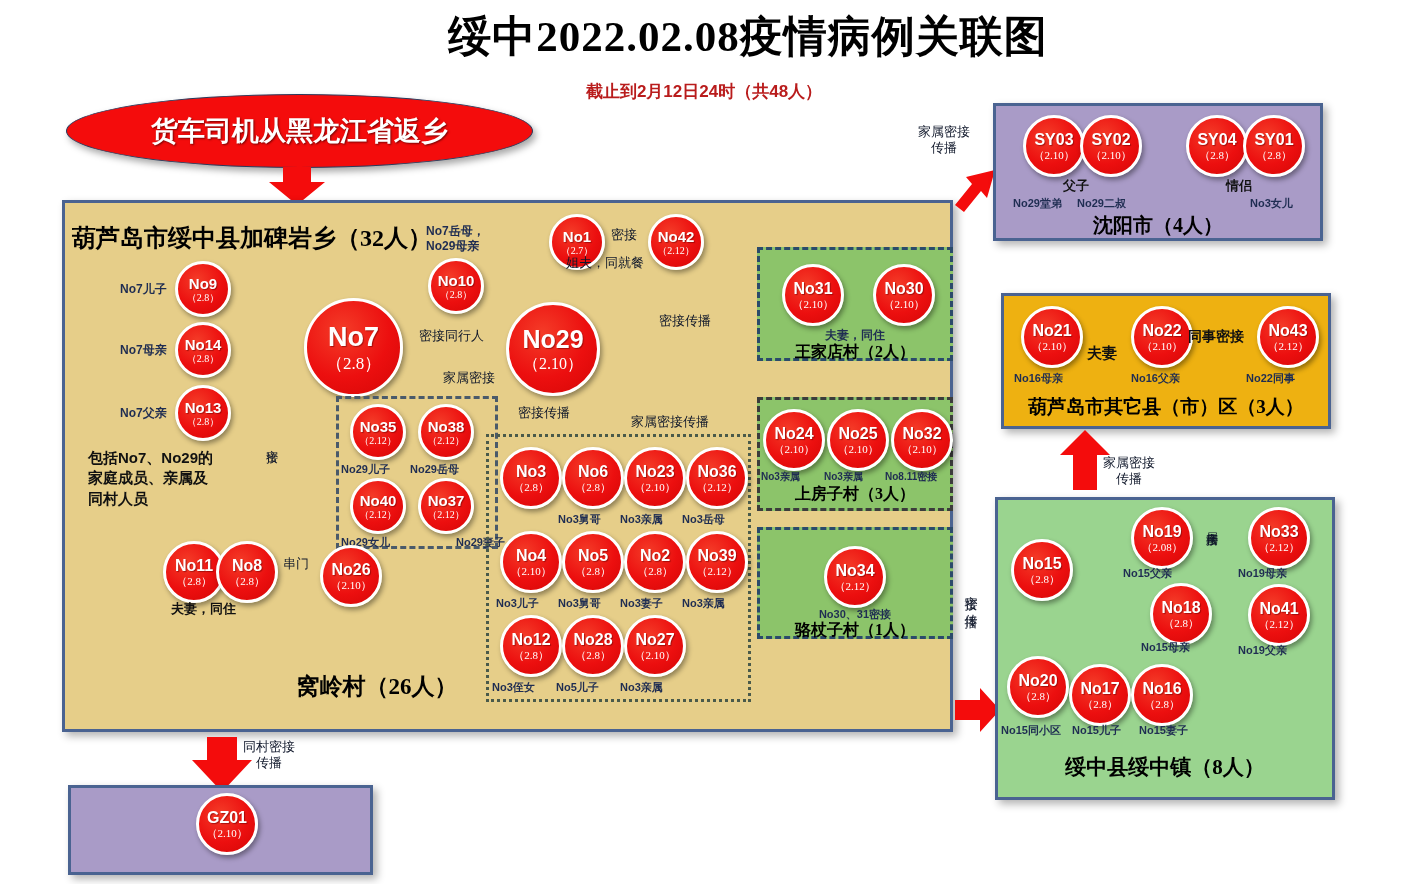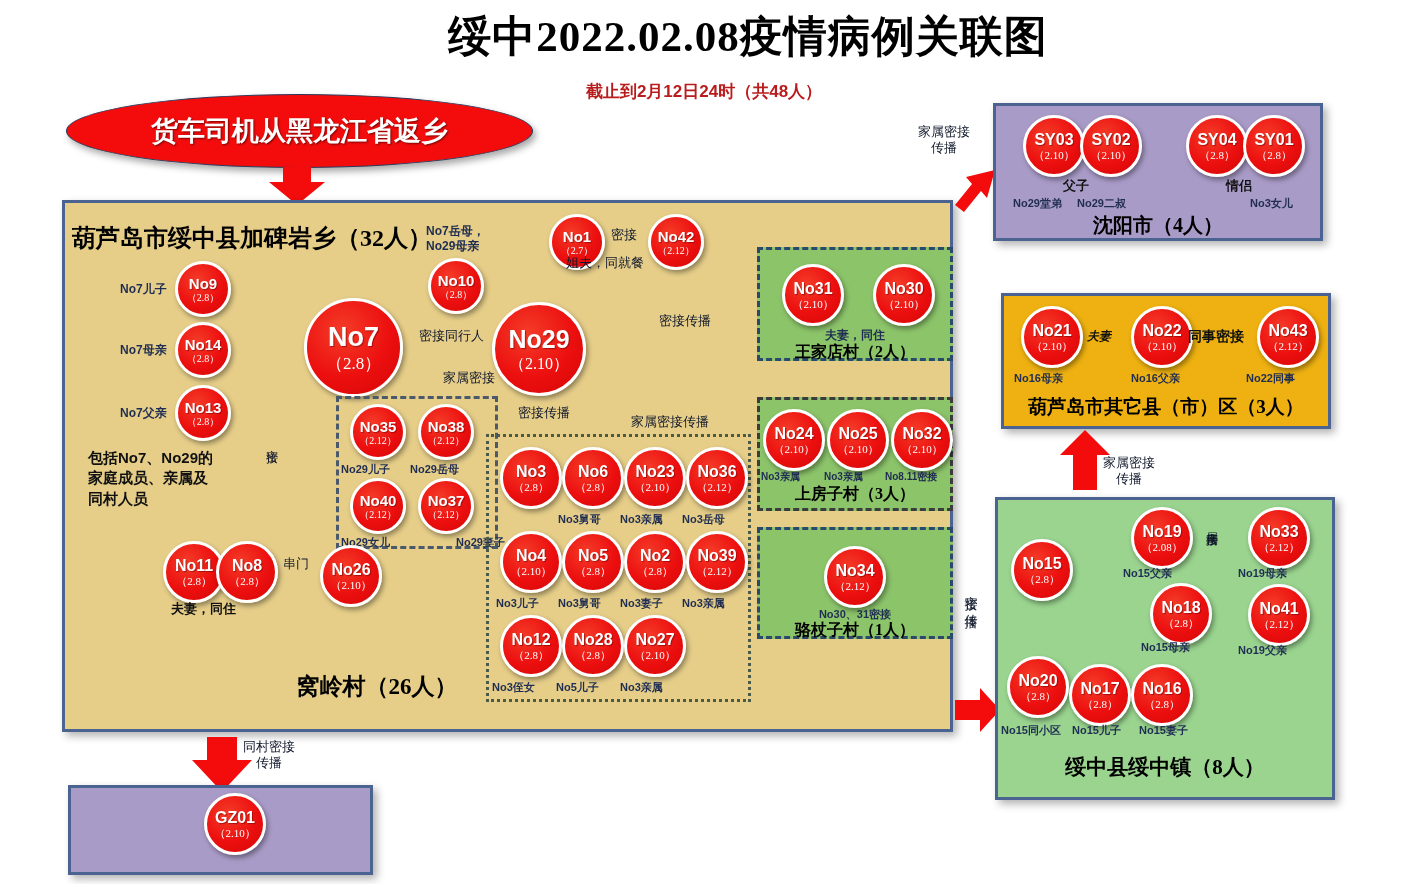--- a/index.html
+++ b/index.html
@@ -172,21 +172,21 @@
 
   <div class="abs region" id="box-jiabeiyan"></div>
 
   <div class="abs region-title" style="left:72px; top:222px; width:420px; text-align:left; font-size:24px;">葫芦岛市绥中县加碑岩乡（32人）</div>
 
   <div class="abs node n-hub" style="left:304px; top:298px;">
     <span class="nm">No7</span>
     <span class="dt">（2.8）</span>
   </div>
 
-  <div class="abs node n-hub2" style="left:492px; top:302px;">
+  <div class="abs node n-hub2" style="left:506px; top:302px;">
     <span class="nm">No29</span>
     <span class="dt">（2.10）</span>
   </div>
 
   <div class="abs node n-md" style="left:175px; top:261px;">
     <span class="nm">No9</span>
     <span class="dt">（2.8）</span>
   </div>
   <div class="abs cap" style="left:120px; top:281px;">No7儿子</div>
 
@@ -404,21 +404,21 @@
     <span class="dt">（2.10）</span>
   </div>
   <div class="abs node n-lg" style="left:1131px; top:306px;">
     <span class="nm">No22</span>
     <span class="dt">（2.10）</span>
   </div>
   <div class="abs node n-lg" style="left:1257px; top:306px;">
     <span class="nm">No43</span>
     <span class="dt">（2.12）</span>
   </div>
-  <div class="abs cap cap-blk" style="left:1087px; top:328px; font-size:12px;font-style:italic;">夫妻</div>
+  <div class="abs cap cap-blk" style="left:1087px; top:344px; font-size:15px;">夫妻</div>
   <div class="abs cap cap-blk" style="left:1188px; top:328px; font-size:14px;">同事密接</div>
   <div class="abs cap" style="left:1014px; top:371px; font-size:11px;">No16母亲</div>
   <div class="abs cap" style="left:1131px; top:371px; font-size:11px;">No16父亲</div>
   <div class="abs cap" style="left:1246px; top:371px; font-size:11px;">No22同事</div>
   <div class="abs region-title" style="left:1001px; top:394px; width:330px; font-size:19px;">葫芦岛市其它县（市）区（3人）</div>
 
   <svg class="overlay">
     <path d="M1073,490 L1073,455 L1060,455 L1085,430 L1110,455 L1097,455 L1097,490 Z" fill="#f40c0c"></path>
   </svg>
   <div class="abs rel" style="left:1103px; top:455px; white-space:pre-line; text-align:center; line-height:1.25;">家属密接
@@ -477,18 +477,18 @@
 
   <div class="abs region-title" style="left:995px; top:753px; width:340px; font-size:21px;">绥中县绥中镇（8人）</div>
 
   <svg class="overlay">
     <path d="M207,737 L207,760 L192,760 L222,792 L252,760 L237,760 L237,737 Z" fill="#f40c0c"></path>
   </svg>
   <div class="abs rel" style="left:243px; top:739px; white-space:pre-line; text-align:center; line-height:1.25;">同村密接
 传播</div>
 
   <div class="abs region" id="box-guiyang"></div>
-  <div class="abs node n-lg" style="left:204px; top:793px;">
+  <div class="abs node n-lg" style="left:196px; top:793px;">
     <span class="nm">GZ01</span>
     <span class="dt">（2.10）</span>
   </div>
 
 </div>
 
 </body></html>

